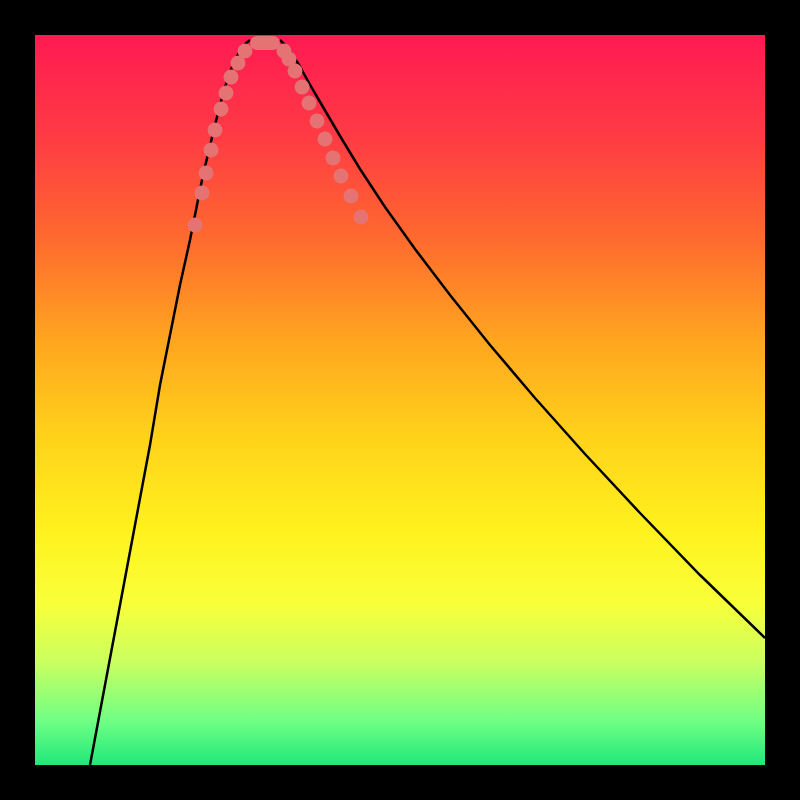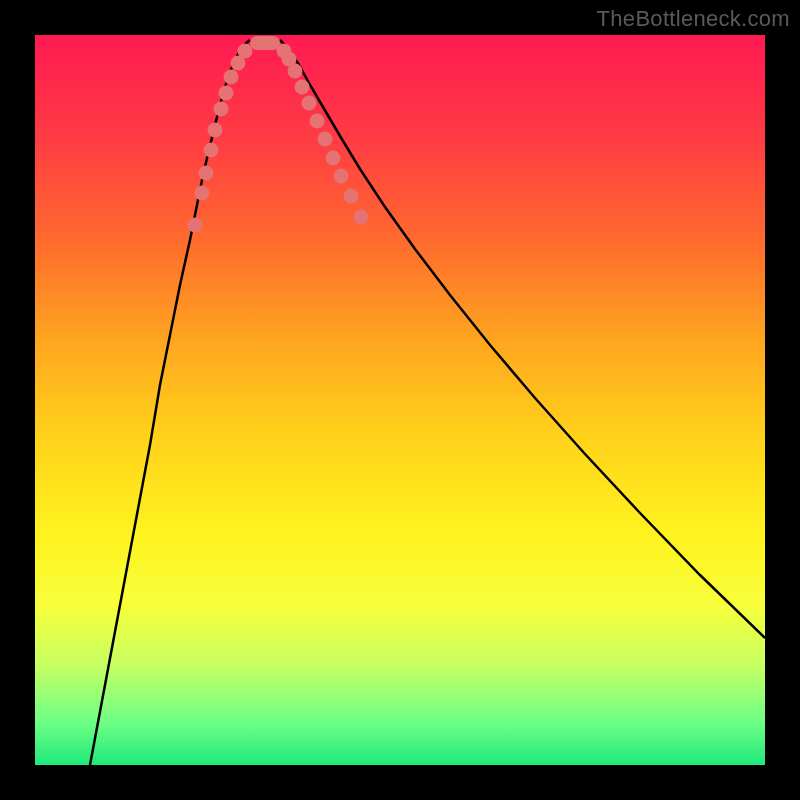--- a/index.html
+++ b/index.html
@@ -63,21 +63,20 @@
   }
   .pill {
     fill: #e57373;
     stroke: none;
   }
 </style>
 </head>
 <body>
 
 <div class="frame">
-  <div class="watermark">TheBottleneck.com</div>
   <div class="plot-area">
     <svg class="curves" viewBox="0 0 730 730" preserveAspectRatio="none">
       <path id="left-curve" class="curve" d="M55 730 L70 650 L85 570 L100 490 L115 410 L125 350 L135 300 L145 250 L155 205 L162 170 L168 140 L174 115 L180 90 L185 70 L190 52 L195 37 L200 25 L205 16 L210 9 L215 5"></path>
       <path id="right-curve" class="curve" d="M245 5 L250 10 L256 18 L264 30 L274 48 L288 72 L305 101 L325 134 L350 172 L380 214 L415 260 L455 310 L500 363 L550 419 L605 478 L665 540 L730 603"></path>
       <g id="dots-left">
           <circle cx="160" cy="190" r="7.5" class="dot"></circle>
           <circle cx="167" cy="158" r="7.5" class="dot"></circle>
           <circle cx="171" cy="138" r="7.5" class="dot"></circle>
           <circle cx="176" cy="115" r="7.5" class="dot"></circle>
           <circle cx="180" cy="95" r="7.5" class="dot"></circle>

